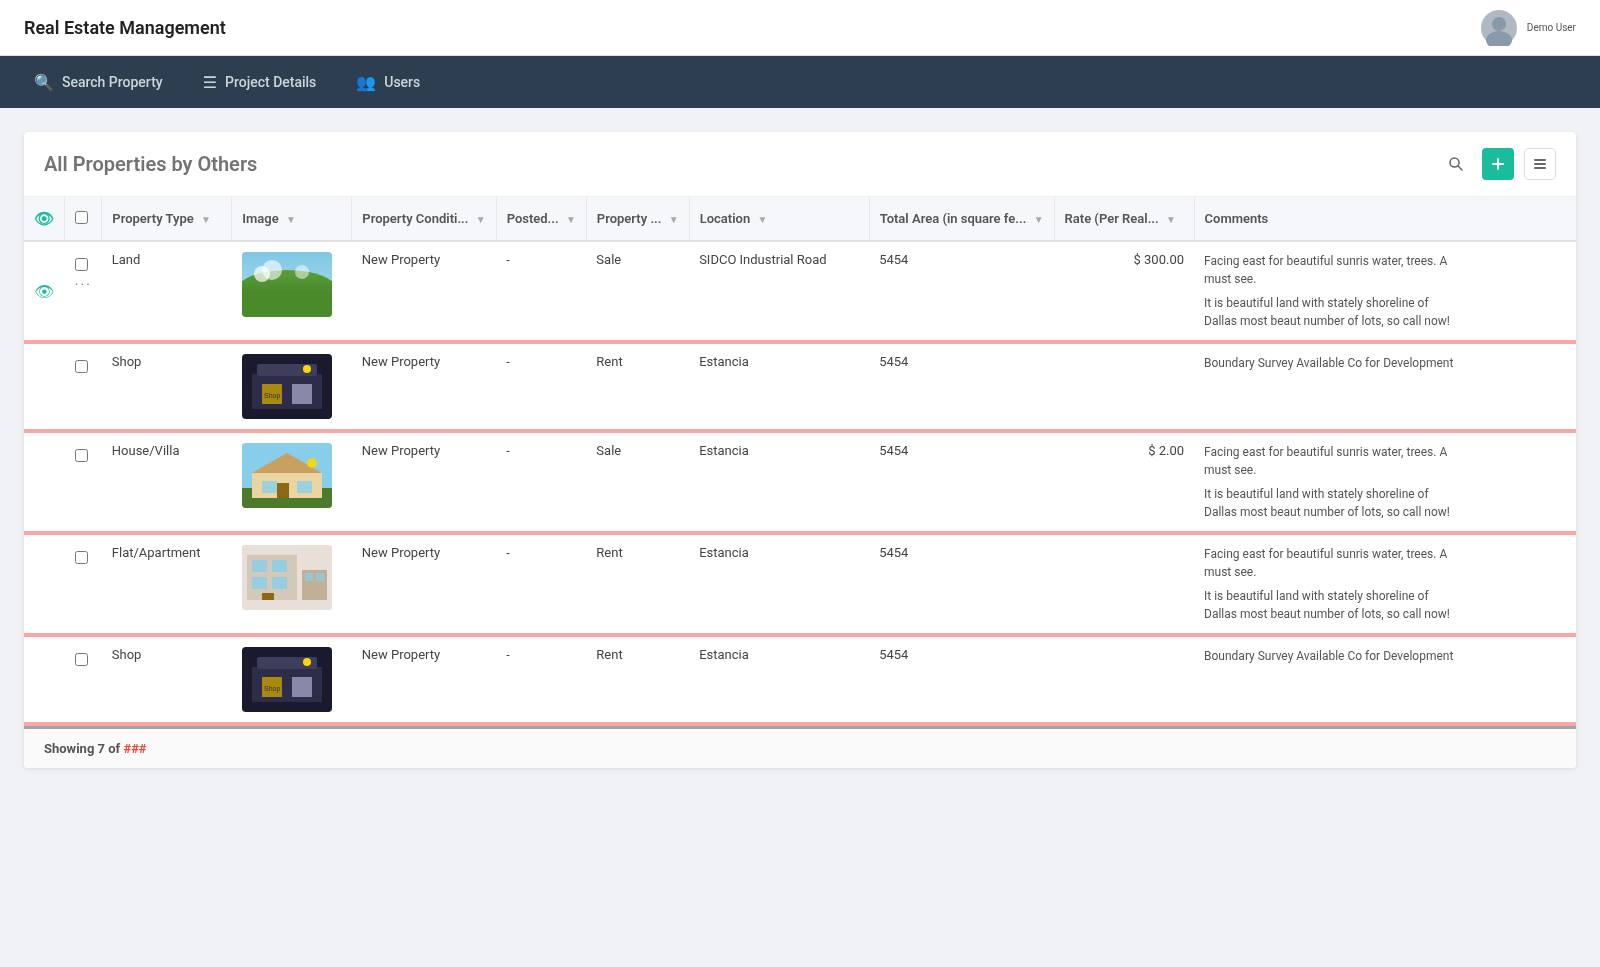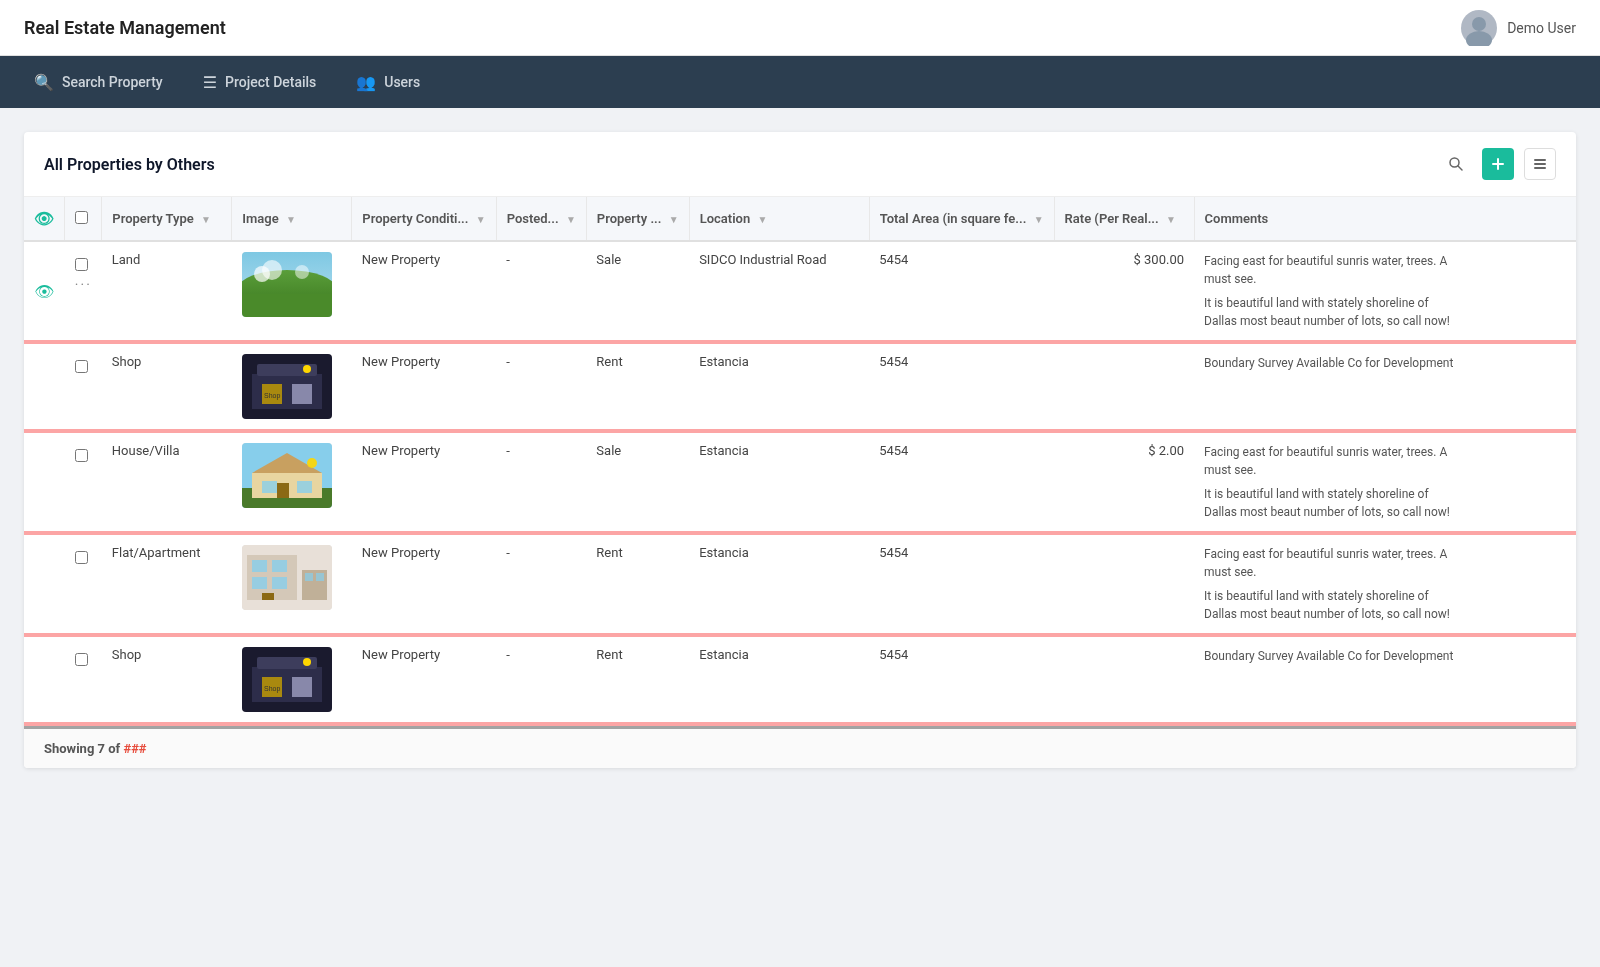--- a/index.html
+++ b/index.html
@@ -9,21 +9,21 @@
     .app-header {
       background: #fff;
       border-bottom: 1px solid #e0e0e0;
       display: flex;
       align-items: center;
       justify-content: space-between;
       padding: 0 24px;
       height: 56px;
     }
     .app-title { font-size: 18px; font-weight: 600; color: #222; }
-    .user-area { display: flex; align-items: center; gap: 10px; color: #555; font-size: 14px; }
+    .user-area { display: flex; align-items: center; gap: 10px; color: #555; font-size: 10px; }
     .user-avatar {
       width: 36px; height: 36px; border-radius: 50%;
       background: #b0b8c4;
       display: flex; align-items: center; justify-content: center;
       color: #fff; font-size: 16px;
     }
 
     
     .nav-bar {
       background: #2c3e50;
@@ -56,21 +56,21 @@
       overflow: hidden;
     }
 
     .card-header {
       display: flex;
       align-items: center;
       justify-content: space-between;
       padding: 16px 20px;
       border-bottom: 1px solid #eee;
     }
-    .card-title { font-size: 16px; font-weight: 600; color: #0f172a; }
+    .card-title { font-size: 20px; font-weight: 600; color: #737373; }
     .card-actions { display: flex; align-items: center; gap: 10px; }
     .btn-icon {
       width: 32px; height: 32px;
       border-radius: 4px;
       border: none;
       cursor: pointer;
       display: flex; align-items: center; justify-content: center;
       font-size: 16px;
     }
     .btn-icon.primary { background: #1abc9c; color: #fff; }

